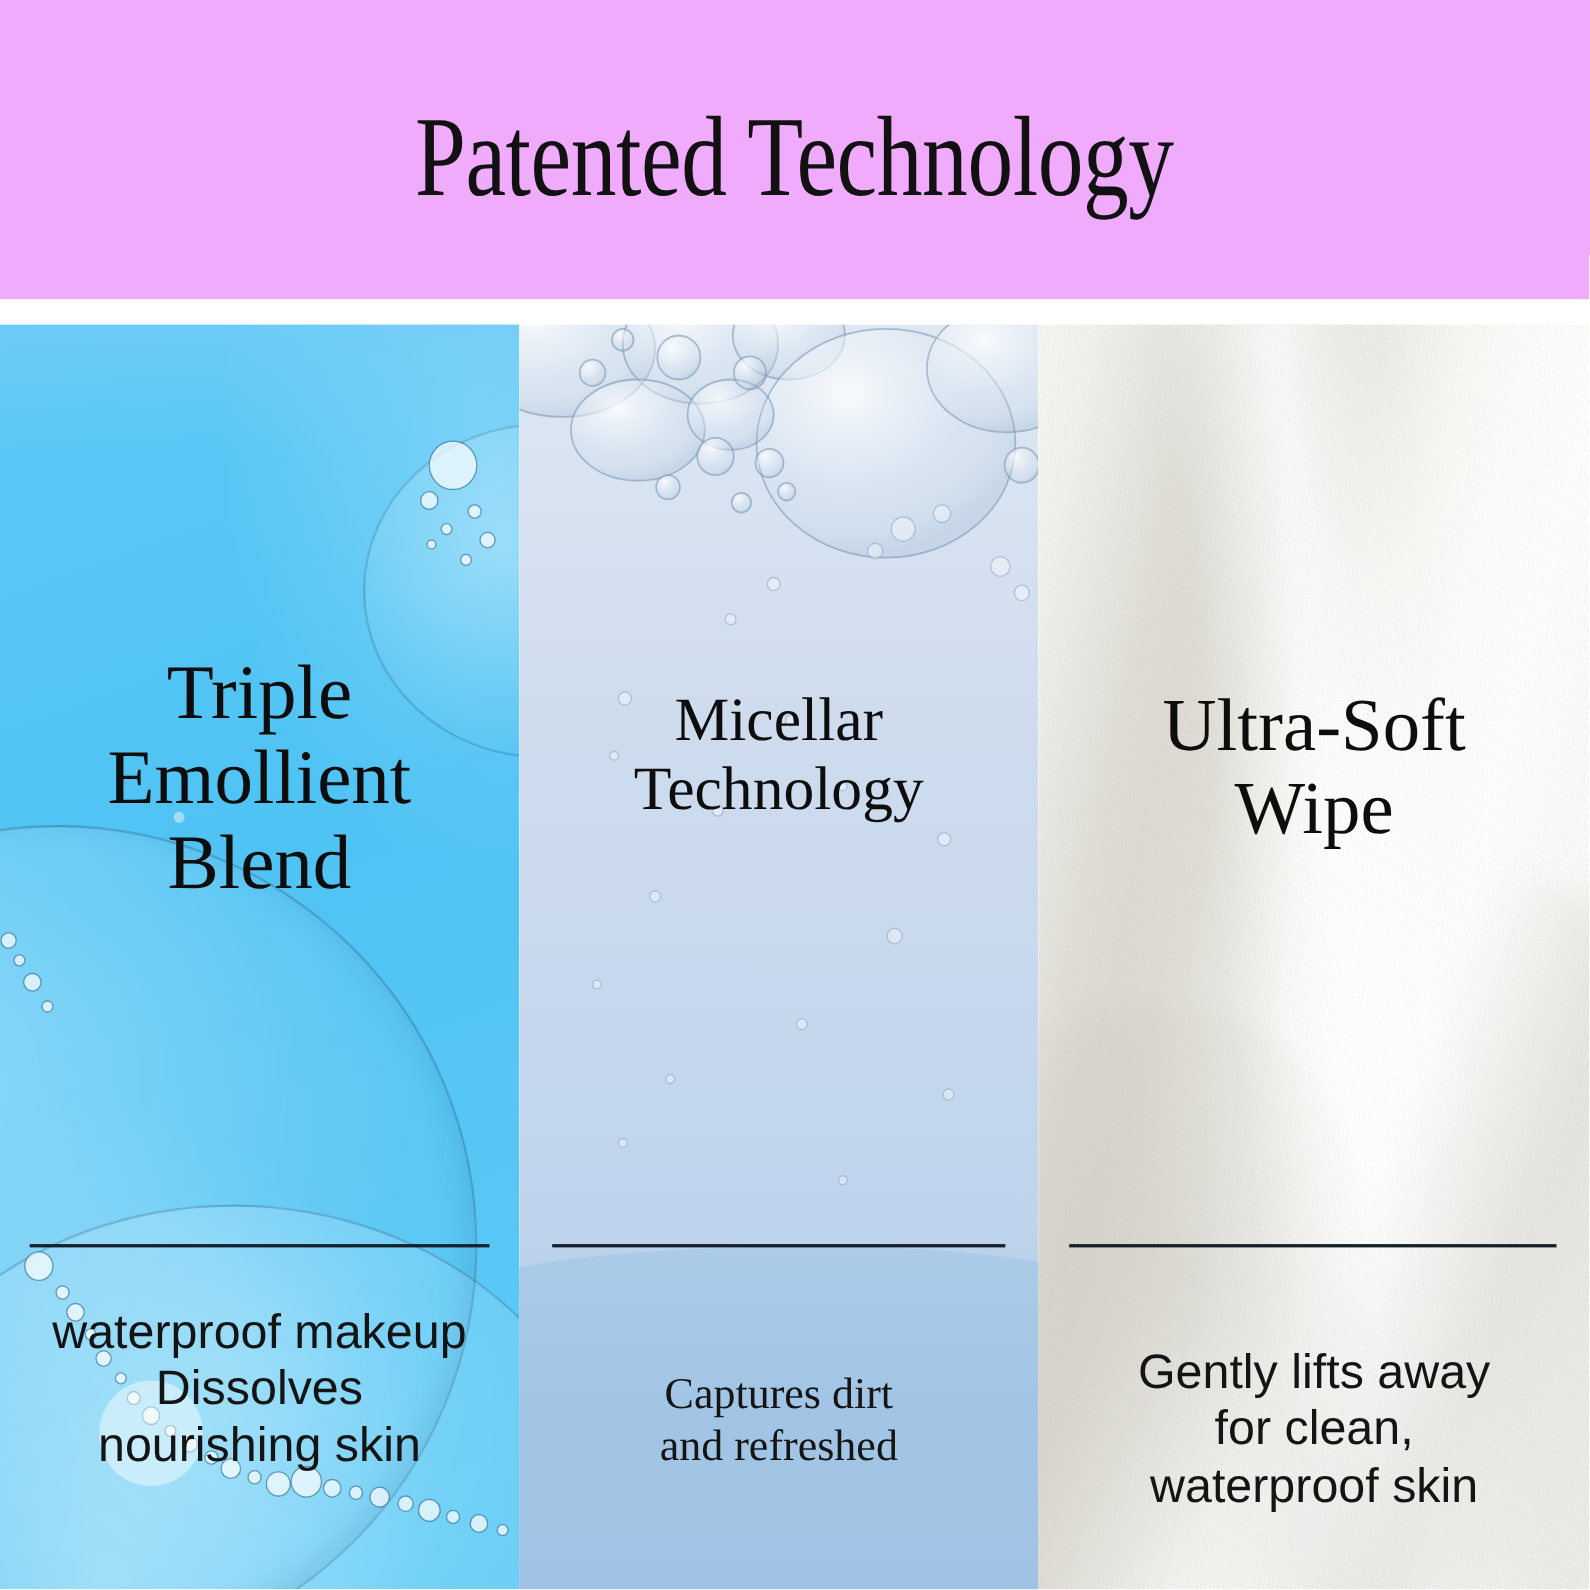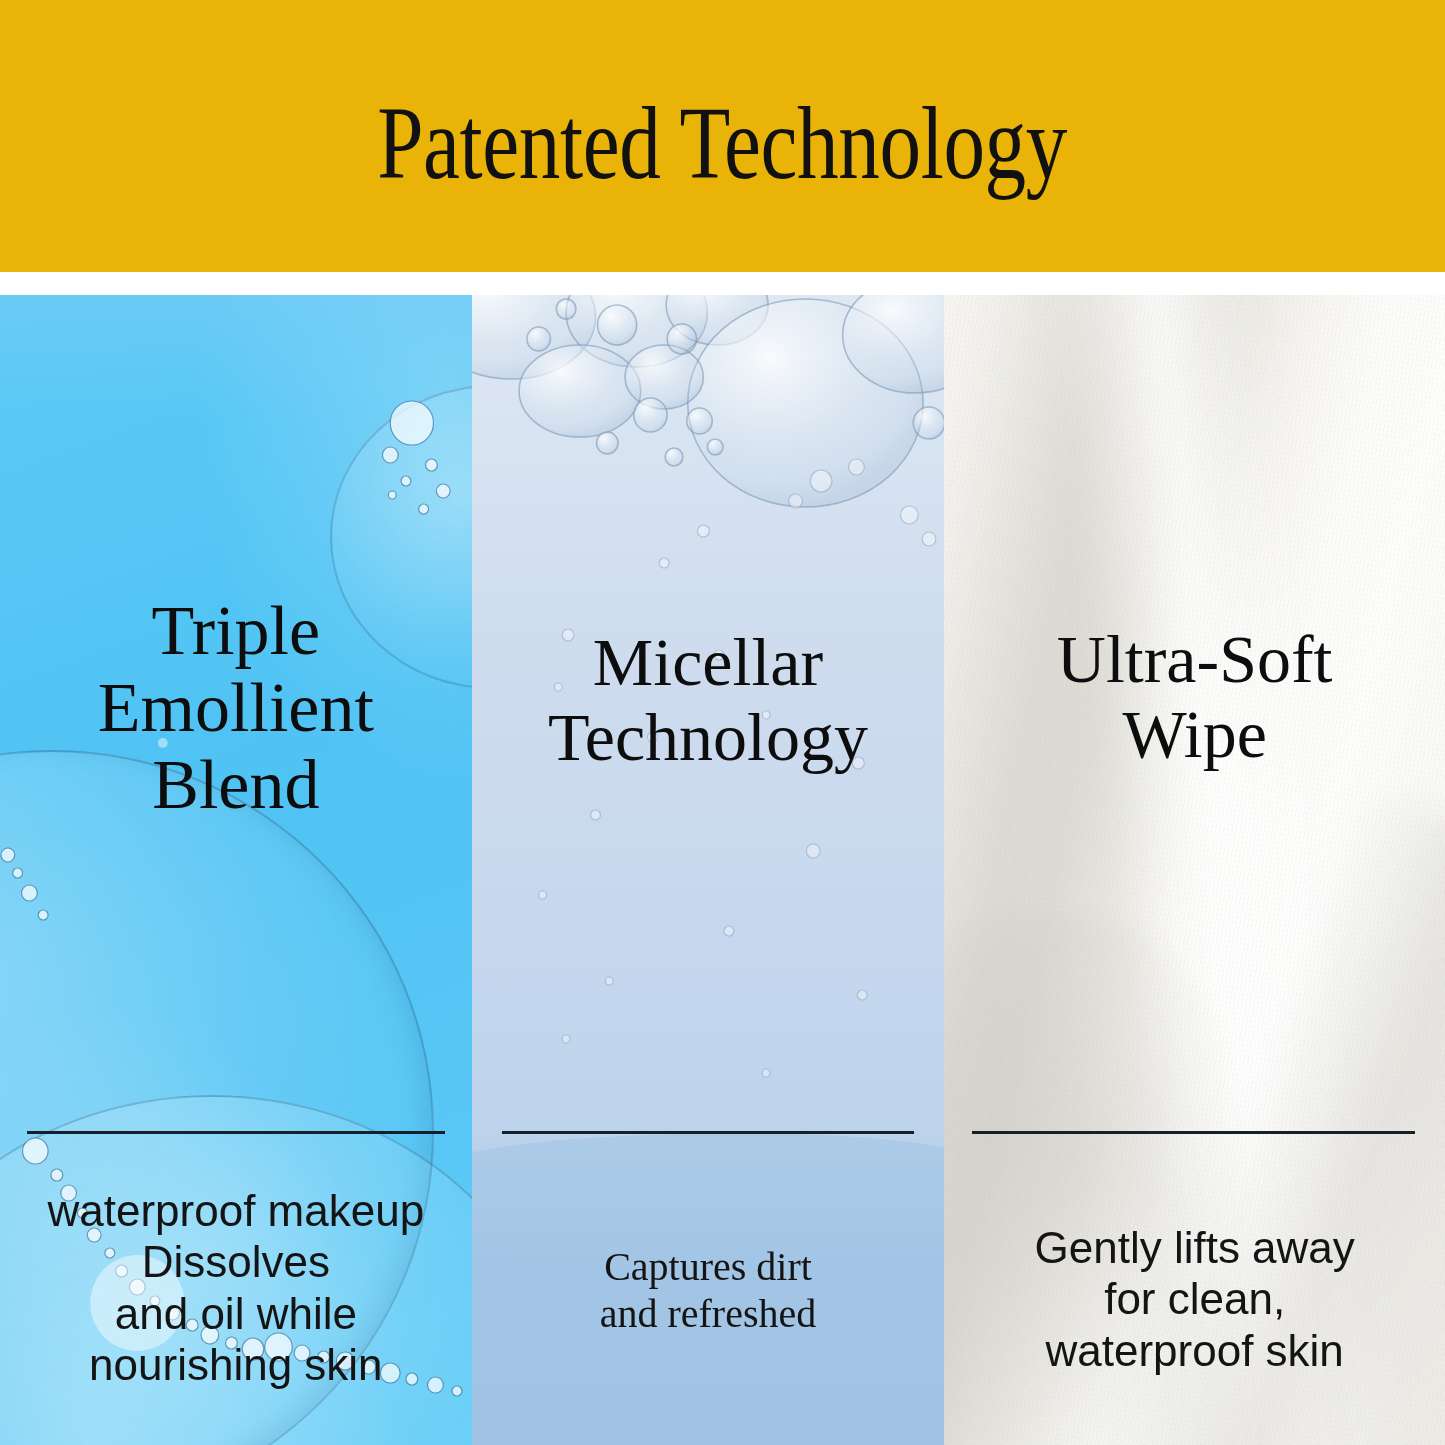--- a/index.html
+++ b/index.html
@@ -21,21 +21,21 @@
     background: #ffffff;
     overflow: hidden;
   }
 
   
   #header {
     position: absolute;
     left: 0; top: 0;
     width: 1445px;
     height: 272px;
-    background: #eab308;
+    background: #f0abfc;
     display: flex;
     align-items: center;
     justify-content: center;
   }
   #page-title {
     font-family: "Liberation Serif", "DejaVu Serif", serif;
     font-size: 104px;
     line-height: 1;
     color: #111111;
     letter-spacing: -0.5px;
@@ -210,21 +210,21 @@
     width: 100%;
     text-align: center;
     font-family: "Liberation Serif", "DejaVu Serif", serif;
     color: #0d0d0d;
     font-size: 70px;
     line-height: 1.10;
     padding: 0 18px;
     box-sizing: border-box;
   }
   .heading-1 { top: 297px; }
-  .heading-2 { top: 330px; font-size: 68px; }
+  .heading-2 { top: 330px; font-size: 56px; }
   .heading-3 { top: 327px; font-size: 68px; }
 
   .divider {
     position: absolute;
     height: 3px;
     background: #15202b;
     left: 27px;
     right: 27px;
     top: 836px;
   }
@@ -317,21 +317,20 @@
       <div class="panel-inner">
         <div class="heading heading-1">
           <span class="hl">Triple</span>
           <span class="hl">Emollient</span>
           <span class="hl">Blend</span>
         </div>
         <div class="divider divider-1"></div>
         <div class="caption caption-1">
           <span class="hl">waterproof makeup</span>
           <span class="hl">Dissolves</span>
-          <span class="hl">and oil while</span>
           <span class="hl">nourishing skin</span>
         </div>
       </div>
     </div>
 
     <div class="panel panel-2">
       <div class="bg-layer p2-base"></div>
 
       <svg class="bg-layer" viewBox="0 0 482 1150" preserveAspectRatio="none">
         <defs>

